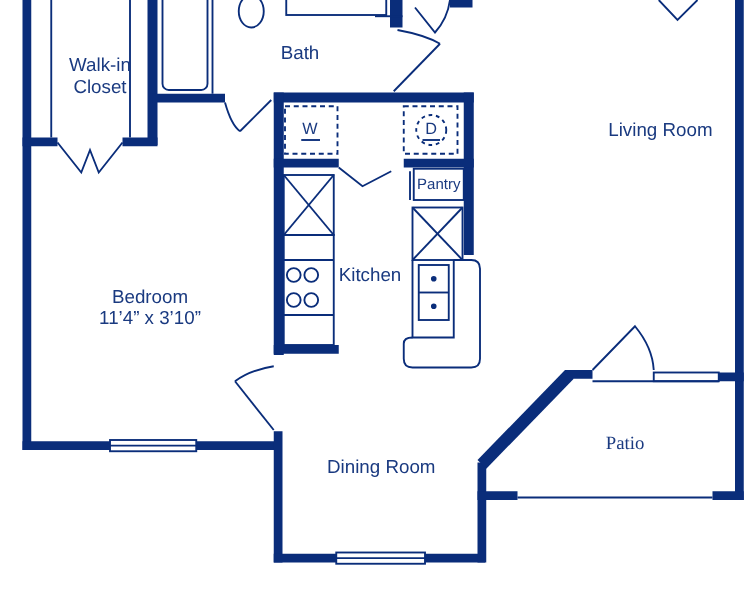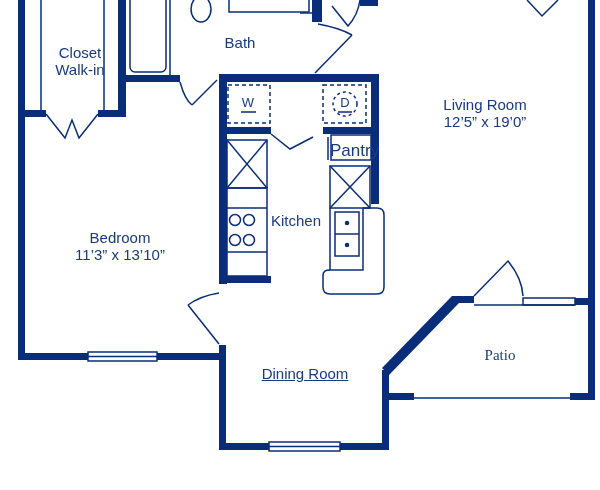--- a/index.html
+++ b/index.html
@@ -1,21 +1,21 @@
 <!DOCTYPE html>
 <html><head>
   <meta charset="utf-8">
   <style>
     html, body { margin: 0; padding: 0; background: #ffffff; }
     body { width: 600px; height: 490px; overflow: hidden; position: relative; }
     #plan { position: absolute; left: 0; top: 0; width: 600px; height: 490px; }
     .lbl { position: absolute; font-family: "Liberation Sans", "DejaVu Sans", sans-serif; color: #1a3a80; text-align: center; line-height: 1.15; white-space: nowrap; }
     .lbl span { display: block; }
     .room { font-size: 15px; }
-    .small { font-size: 17px; }
+    .small { font-size: 12px; }
   </style>
 </head>
 <body>
 
 <svg id="plan" viewBox="0 0 600 490" xmlns="http://www.w3.org/2000/svg">
   <g fill="#0a2d7a">
 
     <rect x="18" y="0" width="7" height="360"></rect>
 
     <rect x="18" y="353" width="70" height="7"></rect>
@@ -124,43 +124,42 @@
     <rect x="88" y="352" width="69" height="9"></rect>
     <line x1="88" y1="356.5" x2="157" y2="356.5"></line>
     <rect x="269" y="442" width="71" height="9"></rect>
     <line x1="269" y1="446.5" x2="340" y2="446.5"></line>
 
     <line x1="322" y1="13" x2="300" y2="13"></line>
   </g>
 </svg>
 
 <div class="lbl room" style="left:36px;top:44px;width:88px;">
+  <span>Walk-in</span>
   <span>Closet</span>
-  <span>Walk-in</span>
 </div>
 
 <div class="lbl room" style="left:210px;top:34px;width:60px;">
   <span>Bath</span>
 </div>
 
-<div class="lbl room" style="left:400px;top:96px;width:170px;">
+<div class="lbl room" style="left:400px;top:96px;width:170px;text-align:right;">
   <span>Living Room</span>
-  <span>12’5” x 19’0”</span>
 </div>
 
 <div class="lbl room" style="left:264px;top:212px;width:64px;text-align:center;">
   <span>Kitchen</span>
 </div>
 
 <div class="lbl room" style="left:50px;top:229px;width:140px;">
   <span>Bedroom</span>
-  <span>11’3” x 13’10”</span>
+  <span>11’4” x 3’10”</span>
 </div>
 
-<div class="lbl room" style="left:235px;top:365px;width:140px;text-decoration:underline;">
+<div class="lbl room" style="left:235px;top:365px;width:140px;">
   <span>Dining Room</span>
 </div>
 
 <div class="lbl room" style="left:465px;top:347px;width:70px;font-family:Liberation Serif, serif;">
   <span>Patio</span>
 </div>
 
 <div class="lbl" style="left:238px;top:96px;width:20px;font-size:13px;">
   <span>W</span>
 </div>

